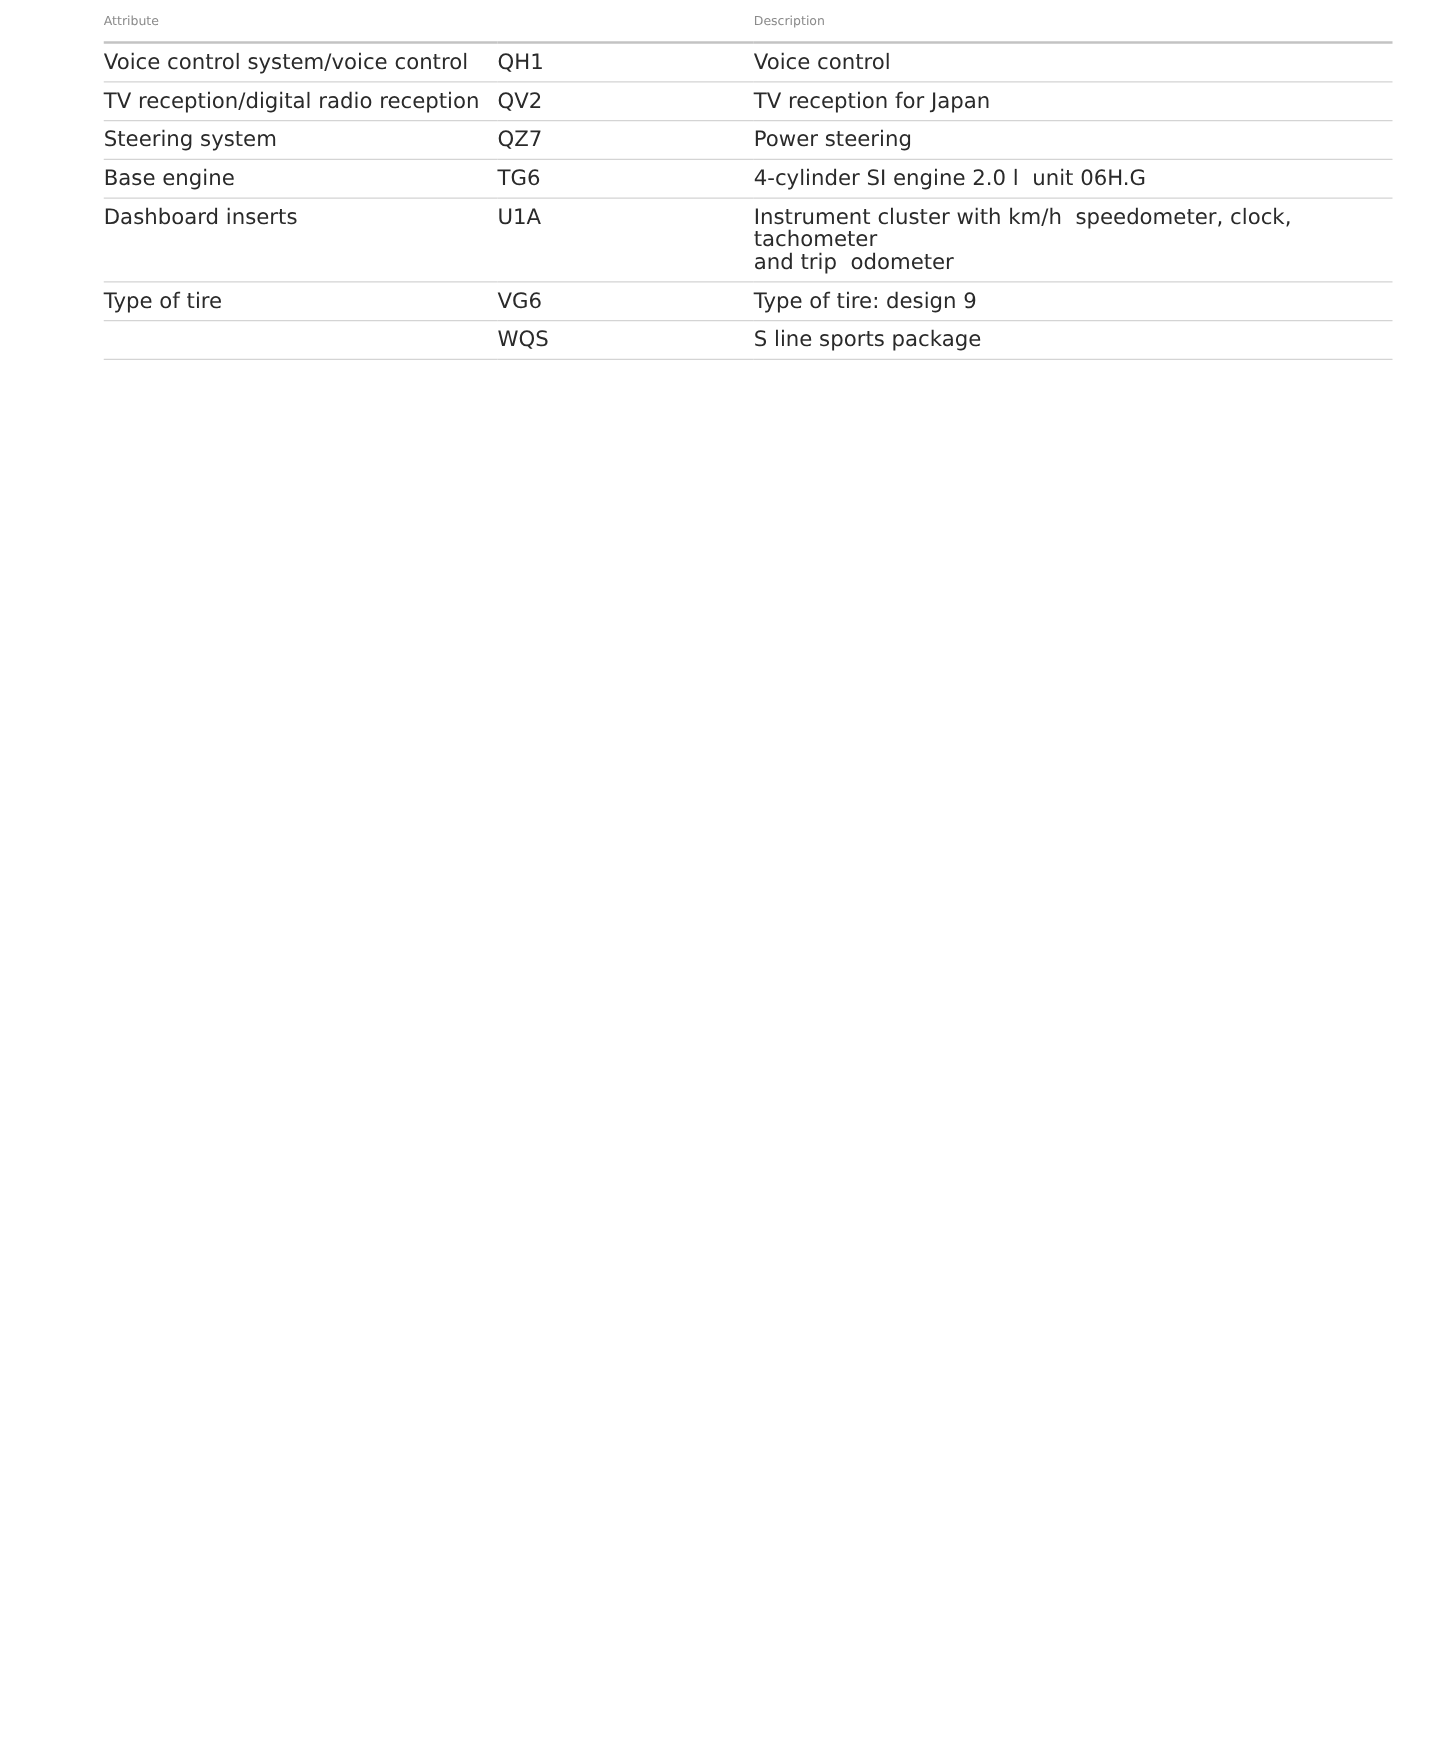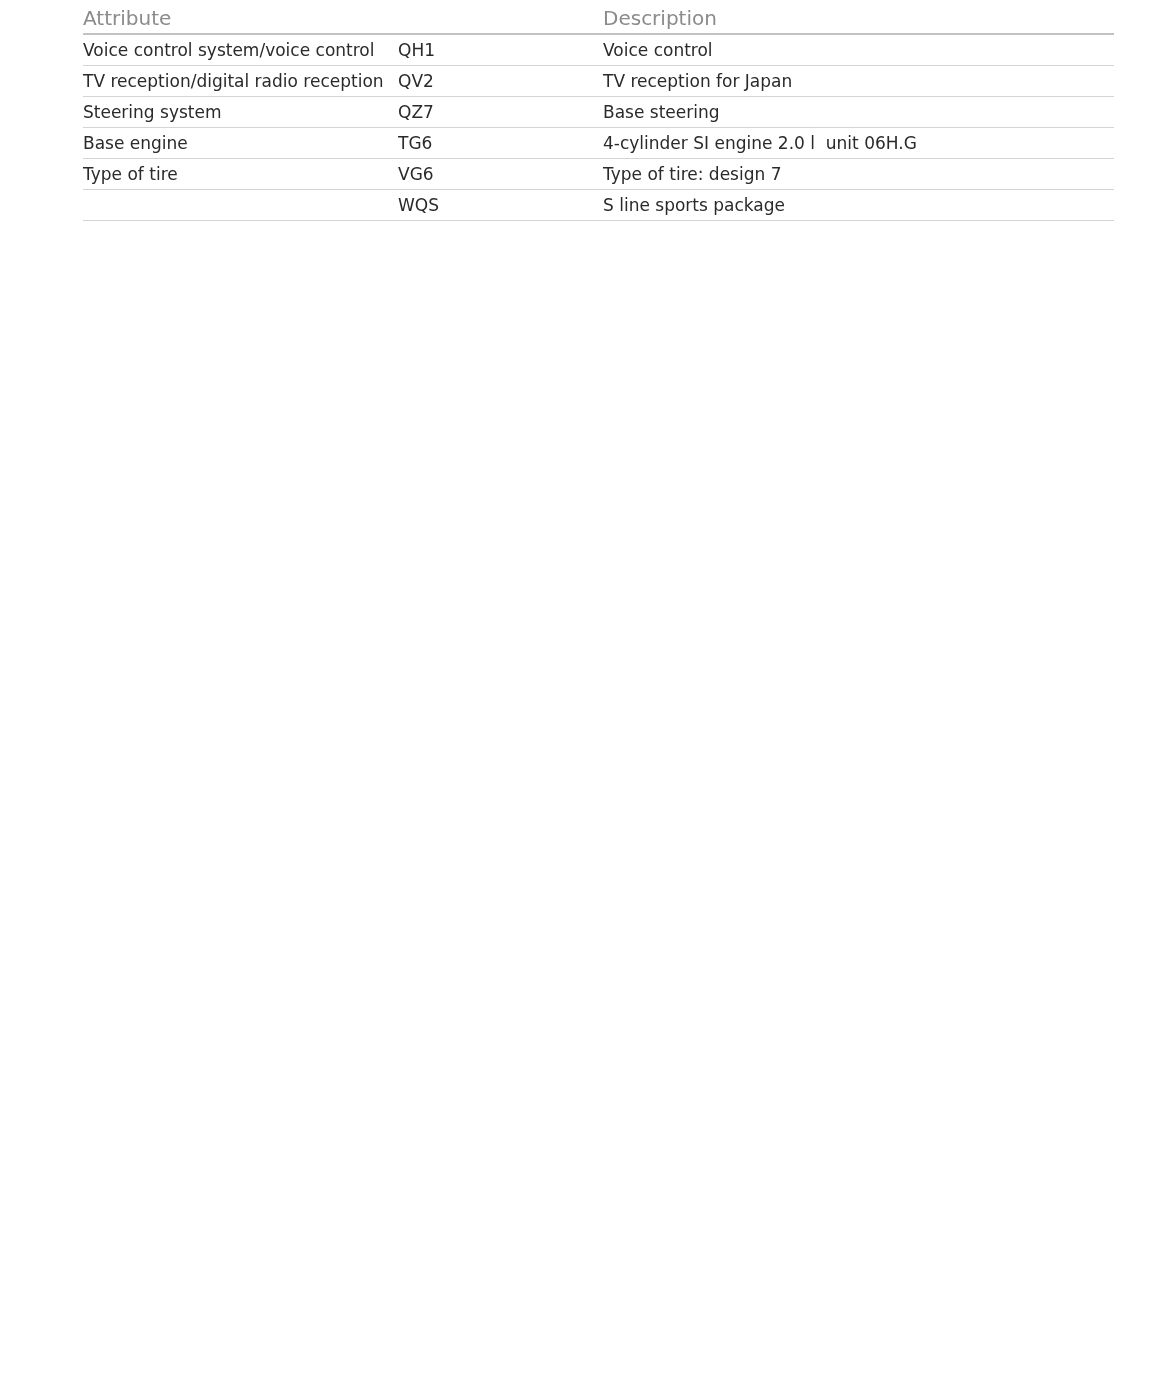--- a/index.html
+++ b/index.html
@@ -32,21 +32,21 @@
     width: 100%;
     border-collapse: collapse;
     table-layout: fixed;
   }
   col.col-attribute   { width: 315px; }
   col.col-code        { width: 205px; }
   col.col-description { width: 511px; }
   th {
     text-align: left;
     font-weight: 400;
-    font-size: 20px;
+    font-size: 10px;
     line-height: 16px;
     color: var(--header-text);
     padding: 10px 10px 7px 0;
     border-bottom: 2px solid var(--header-border);
     vertical-align: bottom;
   }
   td {
     font-size: 17px;
     line-height: 18px;
     color: var(--body-text);
@@ -85,38 +85,44 @@
 
   <tr>
     <td class="attribute-cell">TV reception/digital radio reception</td>
     <td class="code-cell">QV2</td>
     <td class="description-cell">TV reception for Japan</td>
   </tr>
 
   <tr>
     <td class="attribute-cell">Steering system</td>
     <td class="code-cell">QZ7</td>
-    <td class="description-cell">Base steering</td>
+    <td class="description-cell">Power steering</td>
   </tr>
 
   <tr>
     <td class="attribute-cell">Base engine</td>
     <td class="code-cell">TG6</td>
     <td class="description-cell">4-cylinder SI engine 2.0 l  unit 06H.G</td>
   </tr>
 
+  <tr>
+    <td class="attribute-cell">Dashboard inserts</td>
+    <td class="code-cell">U1A</td>
+    <td class="description-cell">Instrument cluster with km/h  speedometer, clock, tachometer
+and trip  odometer</td>
+  </tr>
 
 
 
 
 
   <tr>
     <td class="attribute-cell">Type of tire</td>
     <td class="code-cell">VG6</td>
-    <td class="description-cell">Type of tire: design 7</td>
+    <td class="description-cell">Type of tire: design 9</td>
   </tr>
 
   <tr>
     <td class="attribute-cell"></td>
     <td class="code-cell">WQS</td>
     <td class="description-cell">S line sports package</td>
   </tr>
 </tbody>
   </table>
 </div>

